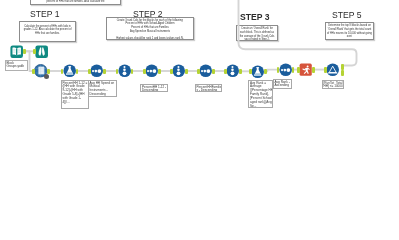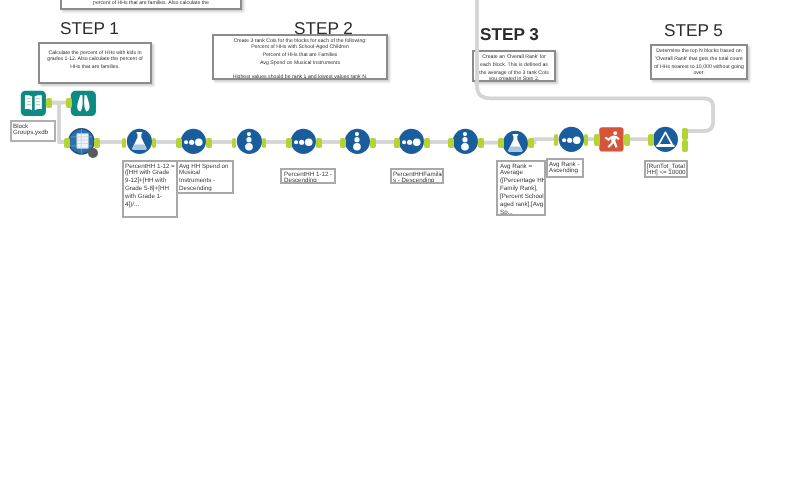--- a/index.html
+++ b/index.html
@@ -16,21 +16,21 @@
 .tool{position:absolute;width:13.4px;height:13.4px;}
 .tool svg{display:block;width:13.4px;height:13.4px;}
 .anchor{position:absolute;background:#b5d334;border-radius:1px;}
 </style>
 </head>
 <body>
 
 <div id="canvas">
 
   <div class="step-title" style="left:30px;top:10px;">STEP 1</div>
-  <div class="step-title" style="left:147px;top:10px;text-align:right;">STEP 2</div>
+  <div class="step-title" style="left:133px;top:10px;text-align:right;">STEP 2</div>
   <div class="step-title" style="left:240px;top:13px;font-weight:bold;">STEP 3</div>
   <div class="step-title" style="left:332px;top:11px;">STEP 5</div>
 
   <div class="note" id="note-top" style="left:30px;top:-14px;width:91px;height:19px;
        display:flex;align-items:flex-end;justify-content:center;padding-bottom:0.6px;">
     <span>percent of HHs that are families. Also calculate the</span>
   </div>
 
   <div class="note" id="note1" style="left:19px;top:21px;width:57px;height:21px;padding-top:2.5px;">
     <span>Calculate the percent of HHs with kids in grades 1-12. Also calculate the percent of HHs that are families.</span>

